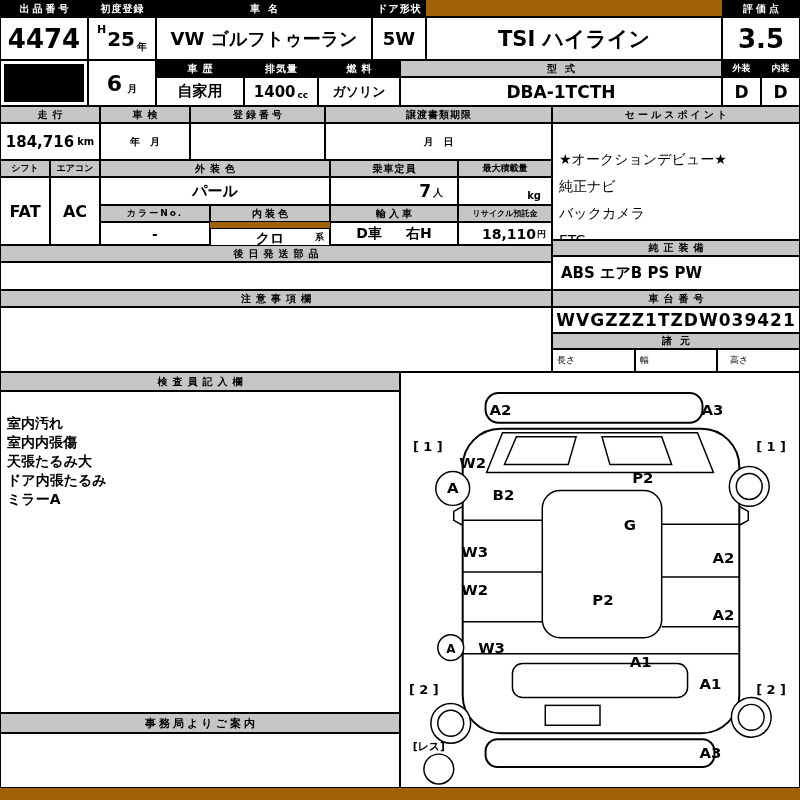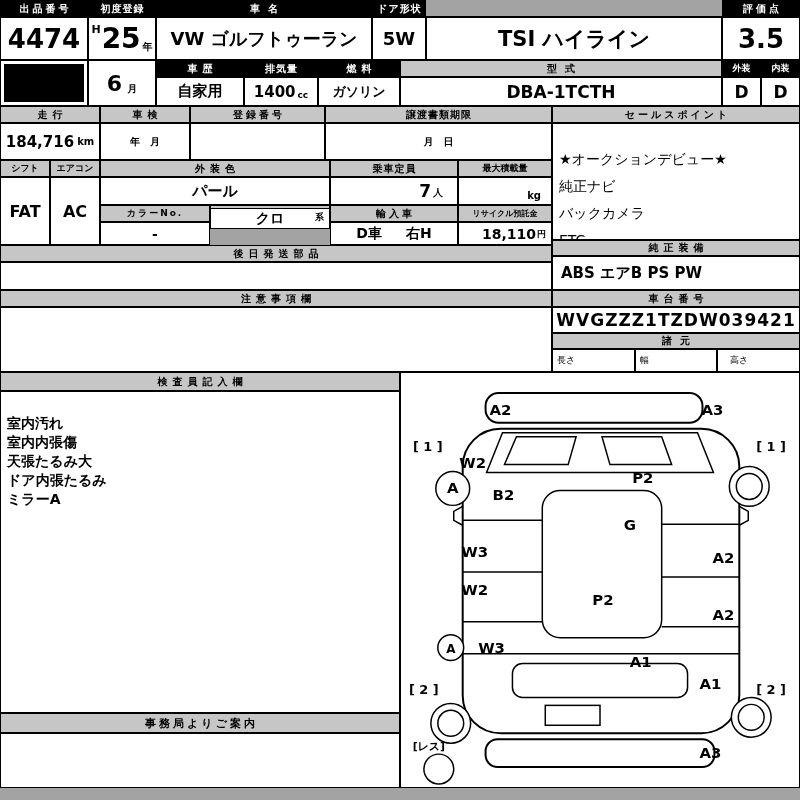--- a/index.html
+++ b/index.html
@@ -1,27 +1,27 @@
 <!DOCTYPE html>
 <html><head>
 <meta charset="utf-8">
 <style>
   html,body{margin:0;padding:0;}
-  #sheet{position:relative;width:800px;height:800px;background:#a3a3a3;
+  #sheet{position:relative;width:800px;height:800px;background:#a16207;
     font-family:"DejaVu Sans","Liberation Sans",sans-serif;color:#000;}
   .cell{position:absolute;box-sizing:border-box;border:1px solid #000;background:#fff;overflow:hidden;}
   .hd{display:flex;align-items:center;justify-content:center;background:#000;color:#fff;font-size:10px;font-weight:bold;}
   .hl{display:flex;align-items:center;justify-content:center;background:#c6c6c6;color:#000;font-size:10px;font-weight:bold;}
   .v{display:flex;align-items:center;justify-content:center;font-weight:bold;}
   .ls1{letter-spacing:1px;text-indent:1px;}
   .ls3{letter-spacing:3px;text-indent:3px;}
   .ls5{letter-spacing:5px;text-indent:5px;}
   .ls8{letter-spacing:8px;text-indent:8px;}.f9{font-size:9px;}.f13{font-size:13px;}.f14{font-size:14px;}
   .f15{font-size:15px;}.f16{font-size:16px;}.f17{font-size:17px;}.f18{font-size:18px;}
-  .f21{font-size:21px;}.f22{font-size:22px;}.f24{font-size:28px;}.f26{font-size:26px;}
+  .f21{font-size:21px;}.f22{font-size:22px;}.f24{font-size:20px;}.f26{font-size:26px;}
   .unit{font-size:10px;font-weight:bold;margin-left:3px;}
   .list{display:block;padding:22px 6px;}
   svg text{font-family:"DejaVu Sans","Liberation Sans",sans-serif;}
 </style>
 </head>
 <body>
 
 <div id="sheet">
 
   <div class="cell hd ls3" style="left:0;top:0;width:88px;height:17px">出品番号</div>
@@ -112,21 +112,21 @@
 
   <div class="cell hl" style="left:458px;top:160px;width:94px;height:17px;font-size:9px">最大積載量</div>
   <div class="cell" style="left:458px;top:177px;width:94px;height:28px;display:flex;justify-content:flex-end;align-items:flex-end;padding:0 10px 3px 0">
     <span style="font-size:10px;font-weight:bold">kg</span>
   </div>
 
   <div class="cell hl" style="left:100px;top:205px;width:110px;height:17px;font-size:9px;letter-spacing:2px">カラーNo.</div>
   <div class="cell v f14" style="left:100px;top:222px;width:110px;height:23px">-</div>
 
   <div class="cell hl ls3" style="left:210px;top:205px;width:120px;height:17px">内装色</div>
-  <div class="cell v" style="left:210px;top:208px;width:120px;height:21px">
+  <div class="cell v" style="left:210px;top:228px;width:120px;height:21px">
     <span class="f14">クロ</span>
     <span style="position:absolute;right:5px;bottom:4px;font-size:9px;font-weight:bold">系</span>
   </div>
 
   <div class="cell hl ls3" style="left:330px;top:205px;width:128px;height:17px">輸入車</div>
   <div class="cell v" style="left:330px;top:222px;width:128px;height:23px">
     <span class="f14">D車</span>
     <span class="f14" style="margin-left:24px;font-weight:bold">右H</span>
   </div>
 

